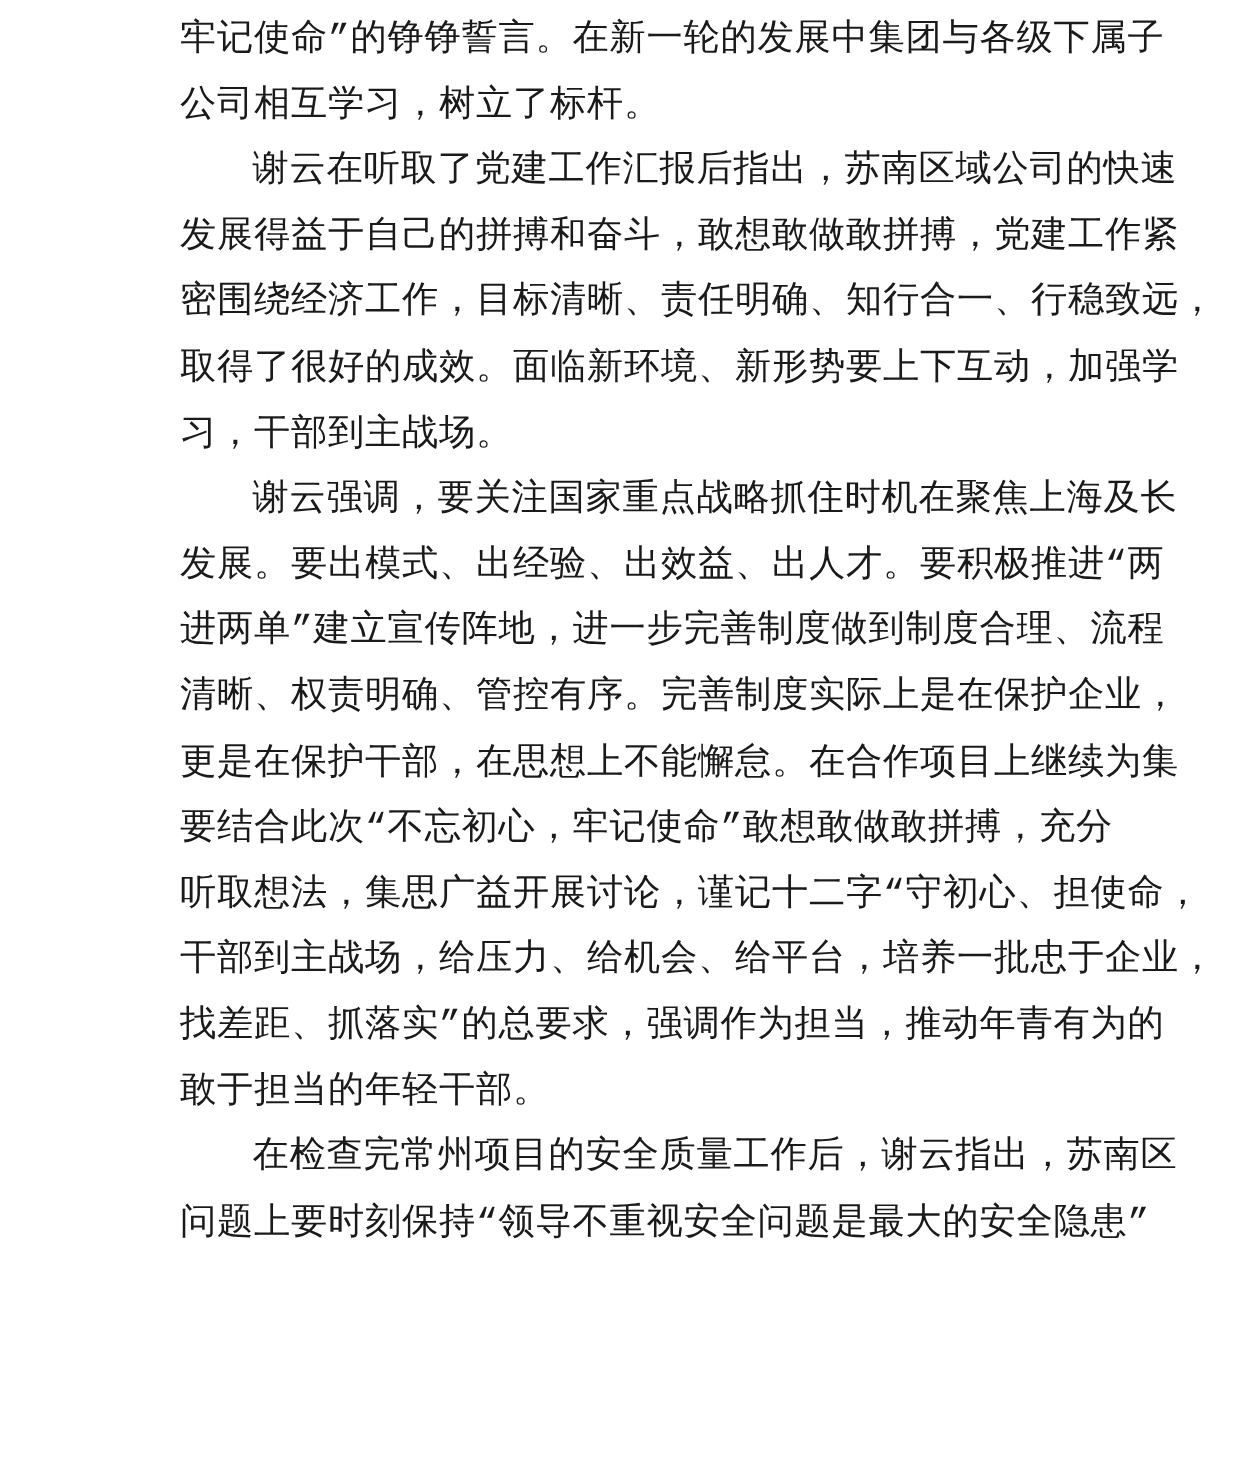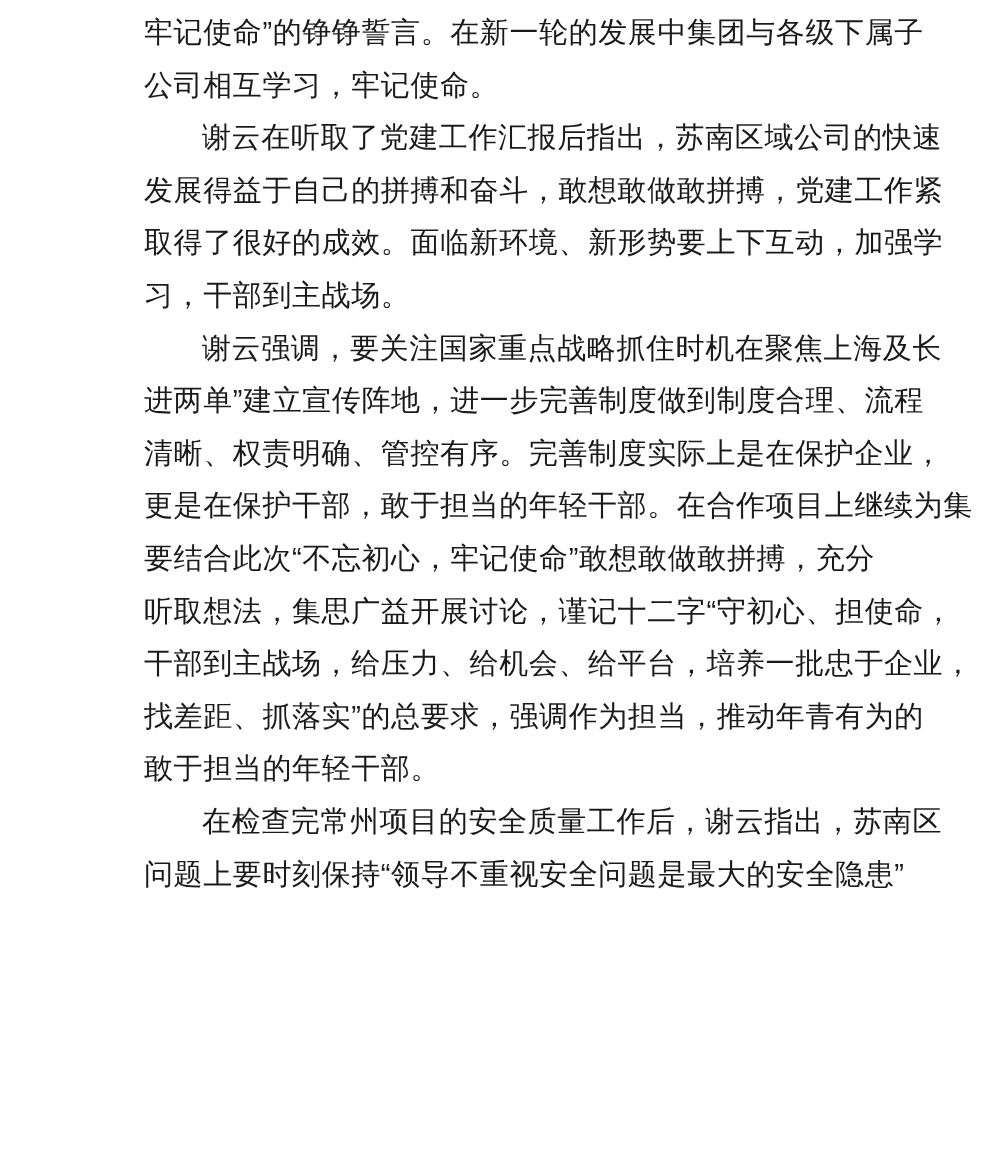--- a/index.html
+++ b/index.html
@@ -2,47 +2,49 @@
 <html><head>
 <meta charset="utf-8">
 <style>
   html, body { margin: 0; padding: 0; background: #ffffff; }
   body { width: 1000px; height: 1167px; overflow: hidden; position: relative; }
   .page {
     position: absolute; left: 0; top: 0; width: 1000px; height: 1167px; background: #ffffff;
   }
   .text-block {
     position: absolute; left: 144px; top: 6px; width: 720px;
-    font-family: Liberation Sans, sans-serif;
+    font-family: Liberation Mono, monospace;
     color: #1a1a1a;
   }
   .line {
     height: 52.6px; line-height: 52.6px;
     font-size: 29px;
     white-space: nowrap;
     letter-spacing: 0.6px;
     overflow: visible;
   }
   .line.indent { padding-left: 58px; }
 </style>
 </head>
 <body>
 
 <div class="page">
   <div class="text-block">
     <div class="line">牢记使命”的铮铮誓言。在新一轮的发展中集团与各级下属子</div>
-    <div class="line">公司相互学习，牢记使命。</div>
+    <div class="line">公司相互学习，树立了标杆。</div>
     <div class="line indent">谢云在听取了党建工作汇报后指出，苏南区域公司的快速</div>
     <div class="line">发展得益于自己的拼搏和奋斗，敢想敢做敢拼搏，党建工作紧</div>
+    <div class="line">密围绕经济工作，目标清晰、责任明确、知行合一、行稳致远，</div>
     <div class="line">取得了很好的成效。面临新环境、新形势要上下互动，加强学</div>
     <div class="line">习，干部到主战场。</div>
     <div class="line indent">谢云强调，要关注国家重点战略抓住时机在聚焦上海及长</div>
+    <div class="line">发展。要出模式、出经验、出效益、出人才。要积极推进“两</div>
     <div class="line">进两单”建立宣传阵地，进一步完善制度做到制度合理、流程</div>
     <div class="line">清晰、权责明确、管控有序。完善制度实际上是在保护企业，</div>
-    <div class="line">更是在保护干部，敢于担当的年轻干部。在合作项目上继续为集</div>
+    <div class="line">更是在保护干部，在思想上不能懈怠。在合作项目上继续为集</div>
     <div class="line">要结合此次“不忘初心，牢记使命”敢想敢做敢拼搏，充分</div>
     <div class="line">听取想法，集思广益开展讨论，谨记十二字“守初心、担使命，</div>
     <div class="line">干部到主战场，给压力、给机会、给平台，培养一批忠于企业，</div>
     <div class="line">找差距、抓落实”的总要求，强调作为担当，推动年青有为的</div>
     <div class="line">敢于担当的年轻干部。</div>
     <div class="line indent">在检查完常州项目的安全质量工作后，谢云指出，苏南区</div>
     <div class="line">问题上要时刻保持“领导不重视安全问题是最大的安全隐患”</div>
   </div>
 </div>
 

